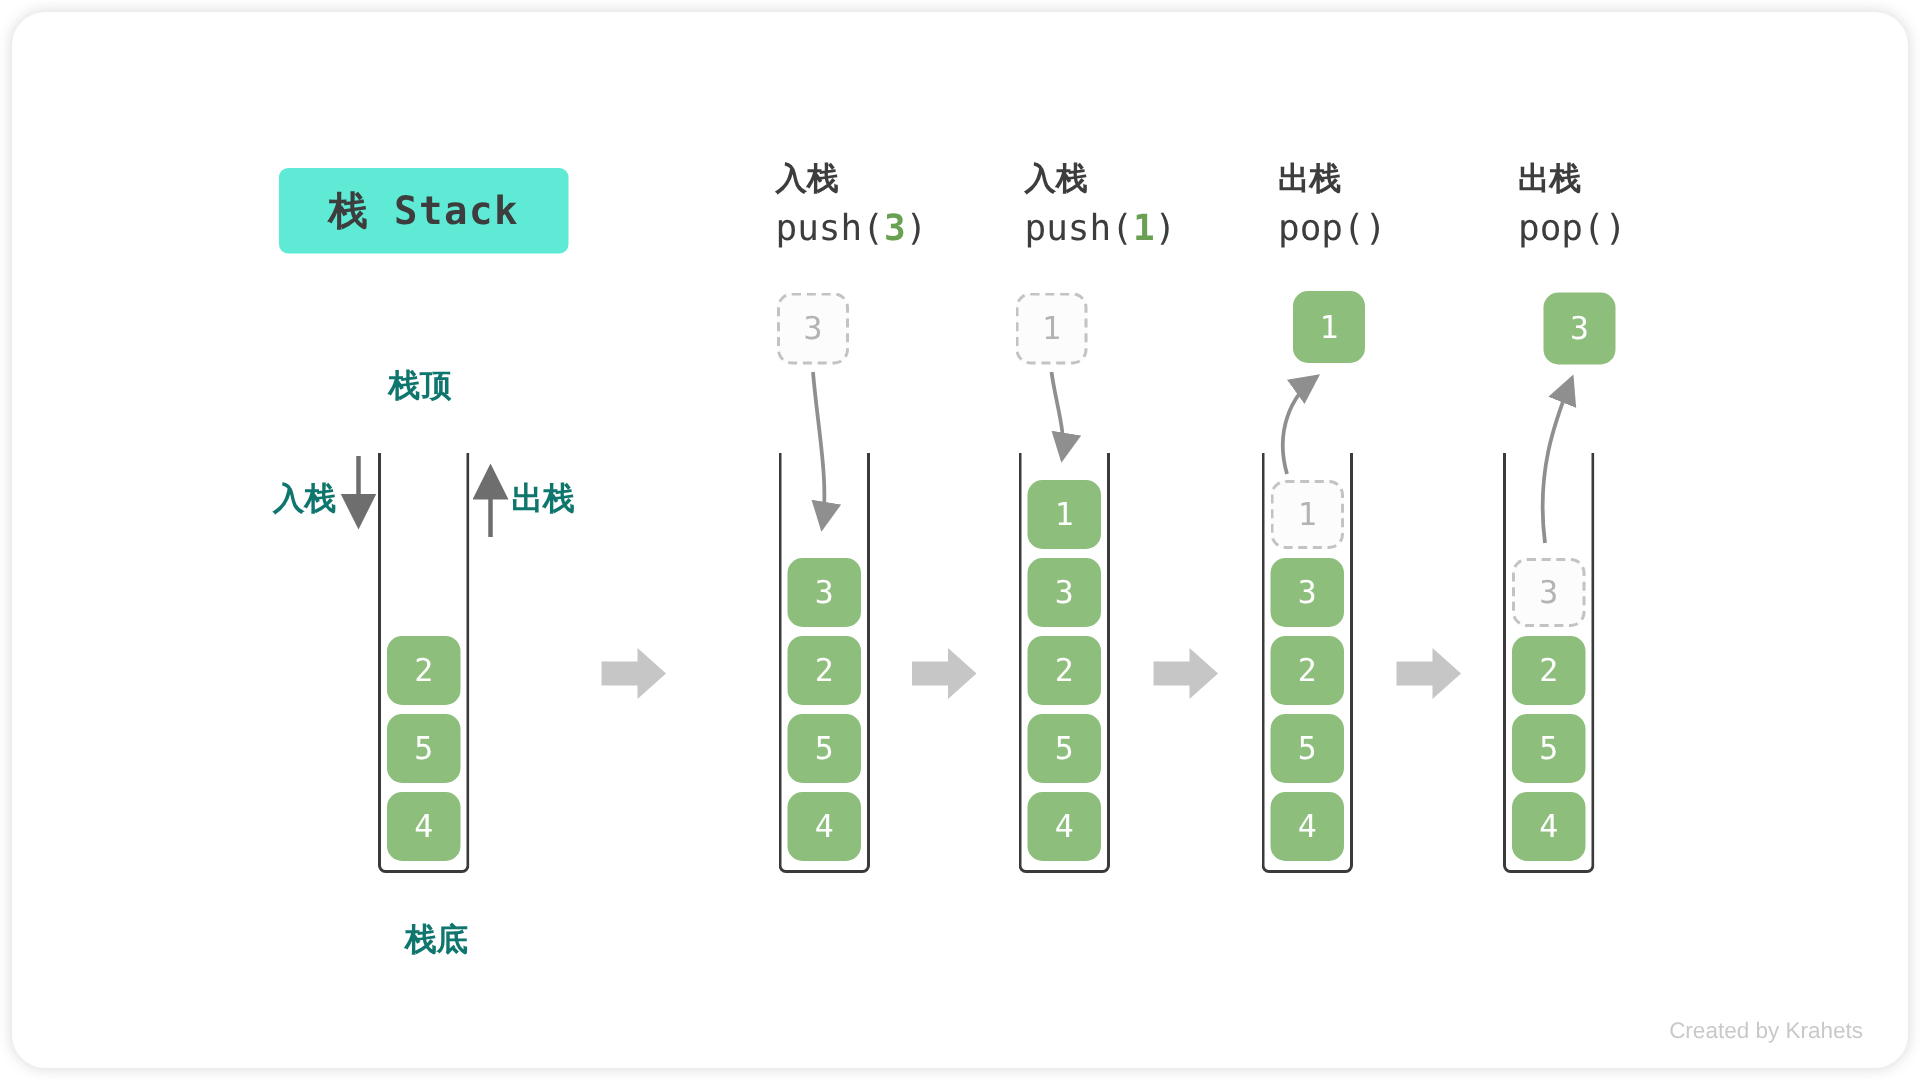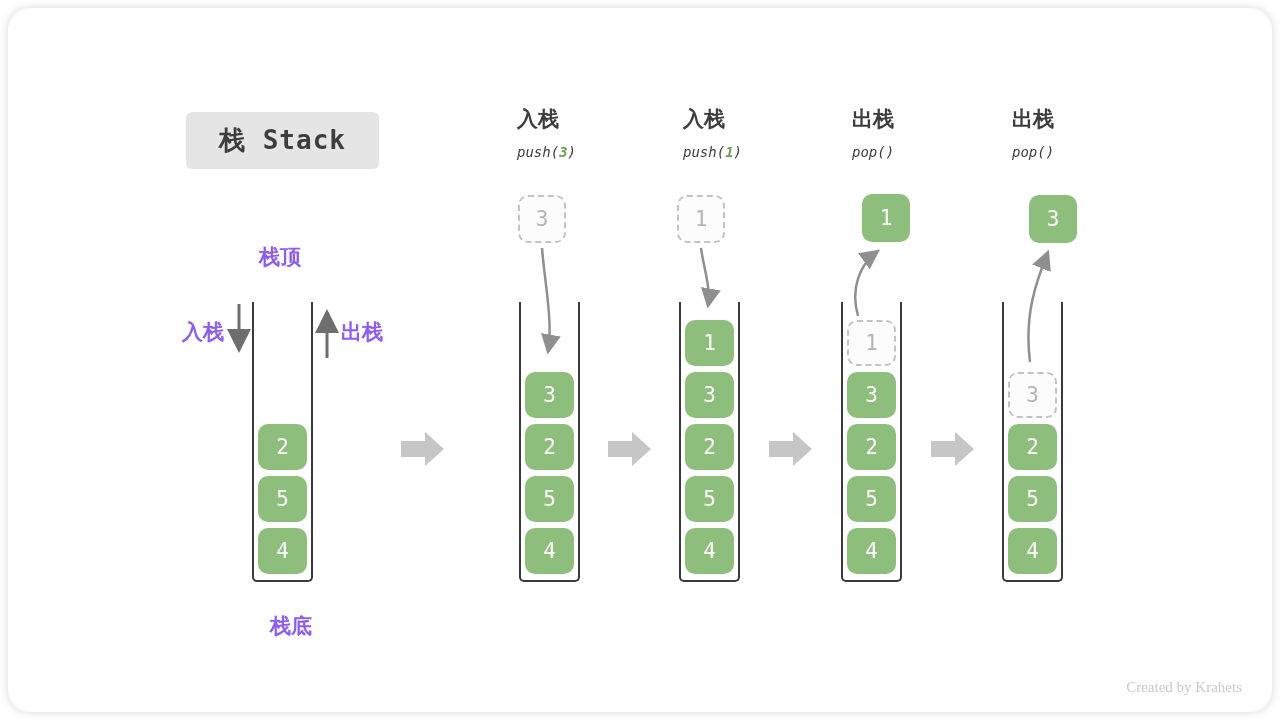--- a/index.html
+++ b/index.html
@@ -8,29 +8,29 @@
     background:#ffffff;
     font-family:"DejaVu Sans", "Liberation Sans", sans-serif;
   }
   .stage {
     position:absolute; left:8px; top:8px; width:1264px; height:704px;
     background:#ffffff; border-radius:22px;
     box-shadow:0 0 10px rgba(0,0,0,0.16);
   }
   .title-box {
     position:absolute; left:186px; top:112px; width:193px; height:57px;
-    background:#e5e5e5; border-radius:6px;
+    background:#5eead4; border-radius:6px;
     display:flex; align-items:center; justify-content:center;
     font-family:"DejaVu Sans Mono", "Liberation Mono", monospace;
     font-weight:bold; font-size:26px; color:#3d3d3d; letter-spacing:1px;
     z-index:3;
   }
   .op { position:absolute; top:106px; color:#3d3d3d; z-index:3; }
   .op-cn { font-weight:bold; font-size:21px; line-height:26px; margin-bottom:6px; }
-  .op-code { font-family:"DejaVu Sans Mono", "Liberation Mono", monospace; font-size:14px; line-height:28px;font-style:italic; }
+  .op-code { font-family:"DejaVu Sans Mono", "Liberation Mono", monospace; font-size:24px; line-height:28px; }
   .op-code .arg { color:#69a052; font-weight:bold; }
 
   .float {
     position:absolute; width:48px; height:48px; border-radius:10px;
     display:flex; align-items:center; justify-content:center;
     font-family:"DejaVu Sans Mono", "Liberation Mono", monospace; font-size:21px;
     box-sizing:border-box; z-index:3;
   }
   .float.dashed { border:2px dashed #c3c3c3; background:#fcfcfc; color:#b3b3b3; }
   .float.solid  { background:#8dbe7b; color:#ffffff; }
@@ -44,29 +44,29 @@
     position:absolute; left:4px; width:49px; height:46px; border-radius:10px;
     background:#8dbe7b; color:#ffffff;
     display:flex; align-items:center; justify-content:center;
     font-family:"DejaVu Sans Mono", "Liberation Mono", monospace; font-size:21px;
     box-sizing:border-box;
   }
   .cell.ghost { background:#fcfcfc; border:2px dashed #c3c3c3; color:#b3b3b3; }
   .r0{top:226px}.r1{top:174px}.r2{top:122px}.r3{top:70px}.r4{top:18px}
 
   .side-label {
-    position:absolute; font-weight:bold; font-size:21px; color:#8b5cf6; z-index:3;
+    position:absolute; font-weight:bold; font-size:21px; color:#0f766e; z-index:3;
     white-space:nowrap;
   }
   .overlay { position:absolute; left:0; top:0; z-index:4; pointer-events:none; }
   .sline { stroke:#6e6e6e; stroke-width:3; fill:none; }
   .cline { stroke:#8f8f8f; stroke-width:2.5; fill:none; }
   .footer {
     position:absolute; right:38px; bottom:24px;
-    font-family:Liberation Serif, serif;
+    font-family:Liberation Sans, sans-serif;
     font-size:15px; color:#c9c9c9; z-index:3;
   }
 </style>
 </head>
 <body>
 
 <div class="stage"></div>
 
 <div class="title-box">
   <span>栈 Stack</span>

